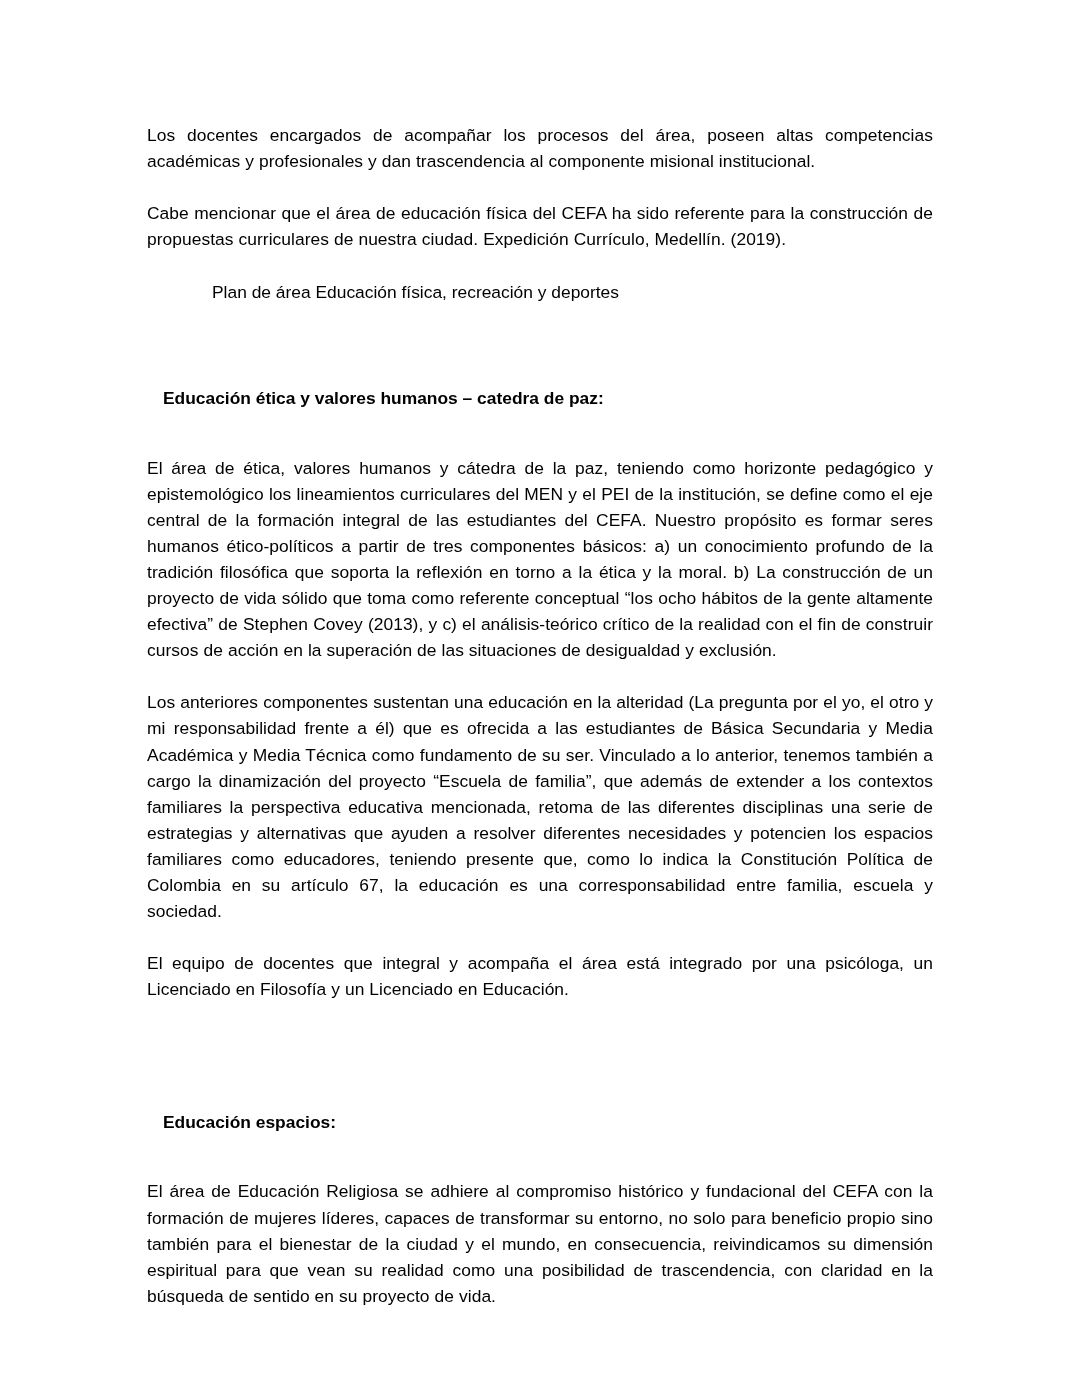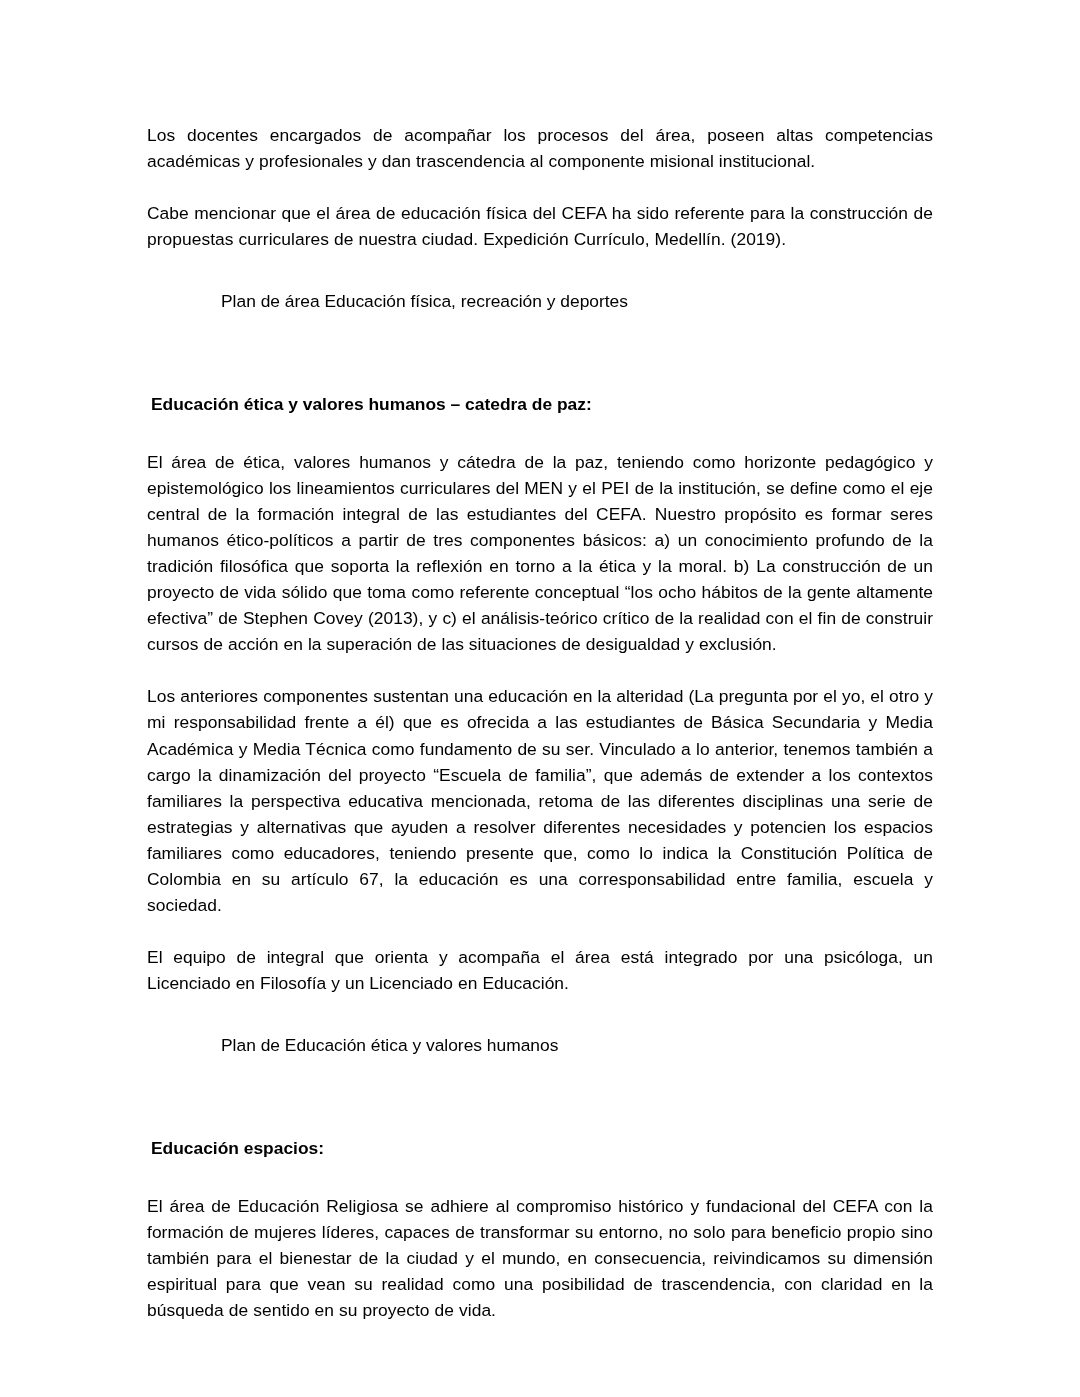--- a/index.html
+++ b/index.html
@@ -37,29 +37,29 @@
   }
   p.body-par.last-line-normal {
     text-align-last: left;
   }
   h2.section-heading {
     font-family: "Liberation Sans", sans-serif;
     font-size: 17.4px;
     line-height: 26.1px;
     font-weight: bold;
     color: #000000;
-    margin: 4px;
+    margin: 16px;
     text-align: left;
   }
   p.indented-note {
     font-family: "Liberation Sans", sans-serif;
     font-size: 17.4px;
     line-height: 26.1px;
     color: #000000;
-    margin: 9px;
+    margin: 0;
     padding-left: 65px;
     text-align: left;
   }
   .gap-md { height: 27px; }
   .gap-para { height: 26px; }
   .spacer-before-heading1 { height: 64px; }
   .spacer-before-heading2 { height: 64px; }
 </style>
 </head>
 <body>
@@ -84,25 +84,24 @@
     <div class="gap-md"></div>
 
     <p class="body-par last-line-normal">El área de ética, valores humanos y cátedra de la paz, teniendo como horizonte pedagógico y epistemológico los lineamientos curriculares del MEN y el PEI de la institución, se define como el eje central de la formación integral de las estudiantes del CEFA. Nuestro propósito es formar seres humanos ético-políticos a partir de tres componentes básicos: a) un conocimiento profundo de la tradición filosófica que soporta la reflexión en torno a la ética y la moral. b) La construcción de un proyecto de vida sólido que toma como referente conceptual “los ocho hábitos de la gente altamente efectiva” de Stephen Covey (2013), y c) el análisis-teórico crítico de la realidad con el fin de construir cursos de acción en la superación de las situaciones de desigualdad y exclusión.</p>
 
     <div class="gap-para"></div>
 
     <p class="body-par last-line-normal">Los anteriores componentes sustentan una educación en la alteridad (La pregunta por el yo, el otro y mi responsabilidad frente a él) que es ofrecida a las estudiantes de Básica Secundaria y Media Académica y Media Técnica como fundamento de su ser. Vinculado a lo anterior, tenemos también a cargo la dinamización del proyecto “Escuela de familia”, que además de extender a los contextos familiares la perspectiva educativa mencionada, retoma de las diferentes disciplinas una serie de estrategias y alternativas que ayuden a resolver diferentes necesidades y potencien los espacios familiares como educadores, teniendo presente que, como lo indica la Constitución Política de Colombia en su artículo 67, la educación es una corresponsabilidad entre familia, escuela y sociedad.</p>
 
     <div class="gap-para"></div>
 
-    <p class="body-par last-line-normal">El equipo de integral que orienta y acompaña el área está integrado por una psicóloga, un Licenciado en Filosofía y un Licenciado en Educación.</p>
+    <p class="body-par last-line-normal">El equipo de docentes que integral y acompaña el área está integrado por una psicóloga, un Licenciado en Filosofía y un Licenciado en Educación.</p>
 
     <div class="gap-md"></div>
 
-    <p class="indented-note">Plan de Educación ética y valores humanos</p>
 
     <div class="spacer-before-heading2"></div>
 
     <h2 class="section-heading">Educación espacios:</h2>
 
     <div class="gap-md"></div>
 
     <p class="body-par last-line-normal">El área de Educación Religiosa se adhiere al compromiso histórico y fundacional del CEFA con la formación de mujeres líderes, capaces de transformar su entorno, no solo para beneficio propio sino también para el bienestar de la ciudad y el mundo, en consecuencia, reivindicamos su dimensión espiritual para que vean su realidad como una posibilidad de trascendencia, con claridad en la búsqueda de sentido en su proyecto de vida.</p>
 
   </div>

